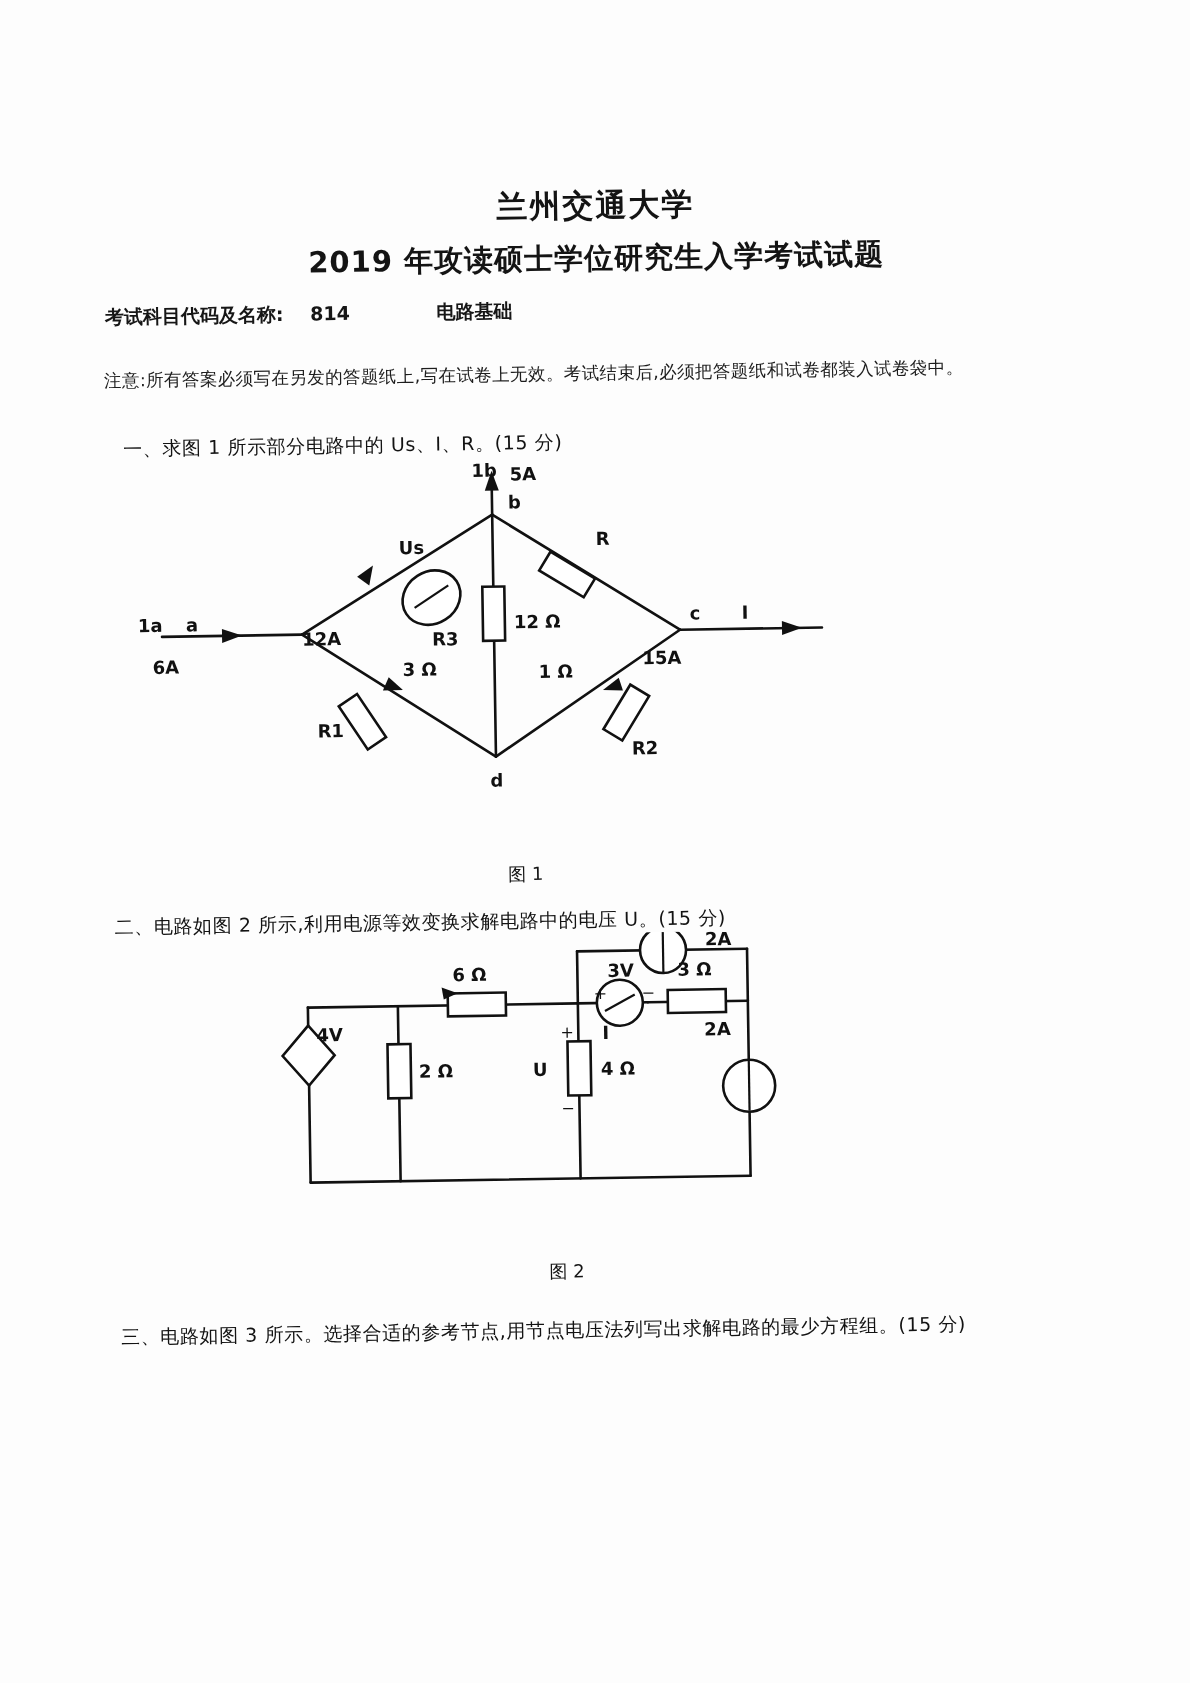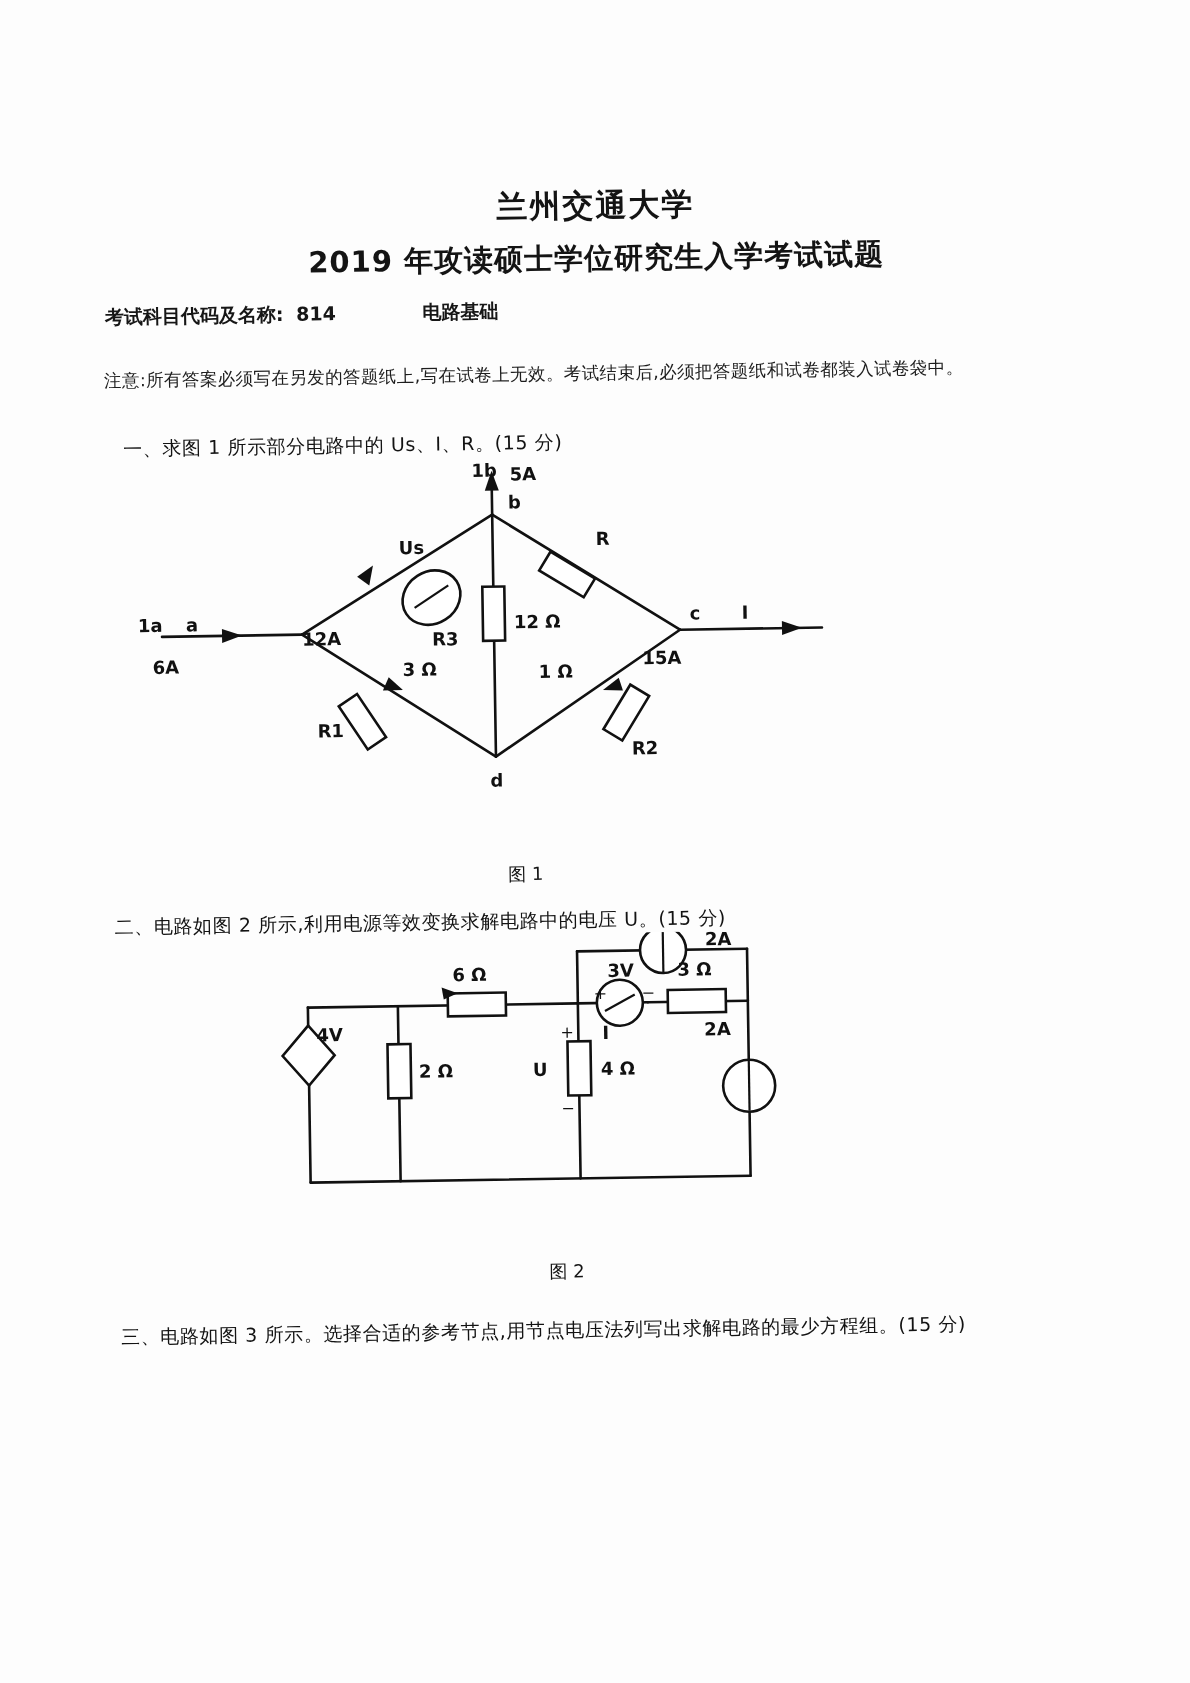--- a/index.html
+++ b/index.html
@@ -51,21 +51,21 @@
     font-family: "DejaVu Sans", sans-serif;
   }
   .subject-line {
     font-size: 19px;
     font-weight: bold;
     color: #161616;
     margin: 4px 0 0 8px;
     font-family: "DejaVu Sans", sans-serif;
   }
   .subject-line .code {
-    margin-left: 6px;
+    margin-left: 20px;
   }
   .subject-line .name {
     margin-left: 80px;
   }
   .notice {
     font-size: 17.5px;
     line-height: 1.85;
     color: #1d1d1d;
     margin: 34px 6px 0 6px;
     font-family: "DejaVu Sans", sans-serif;

